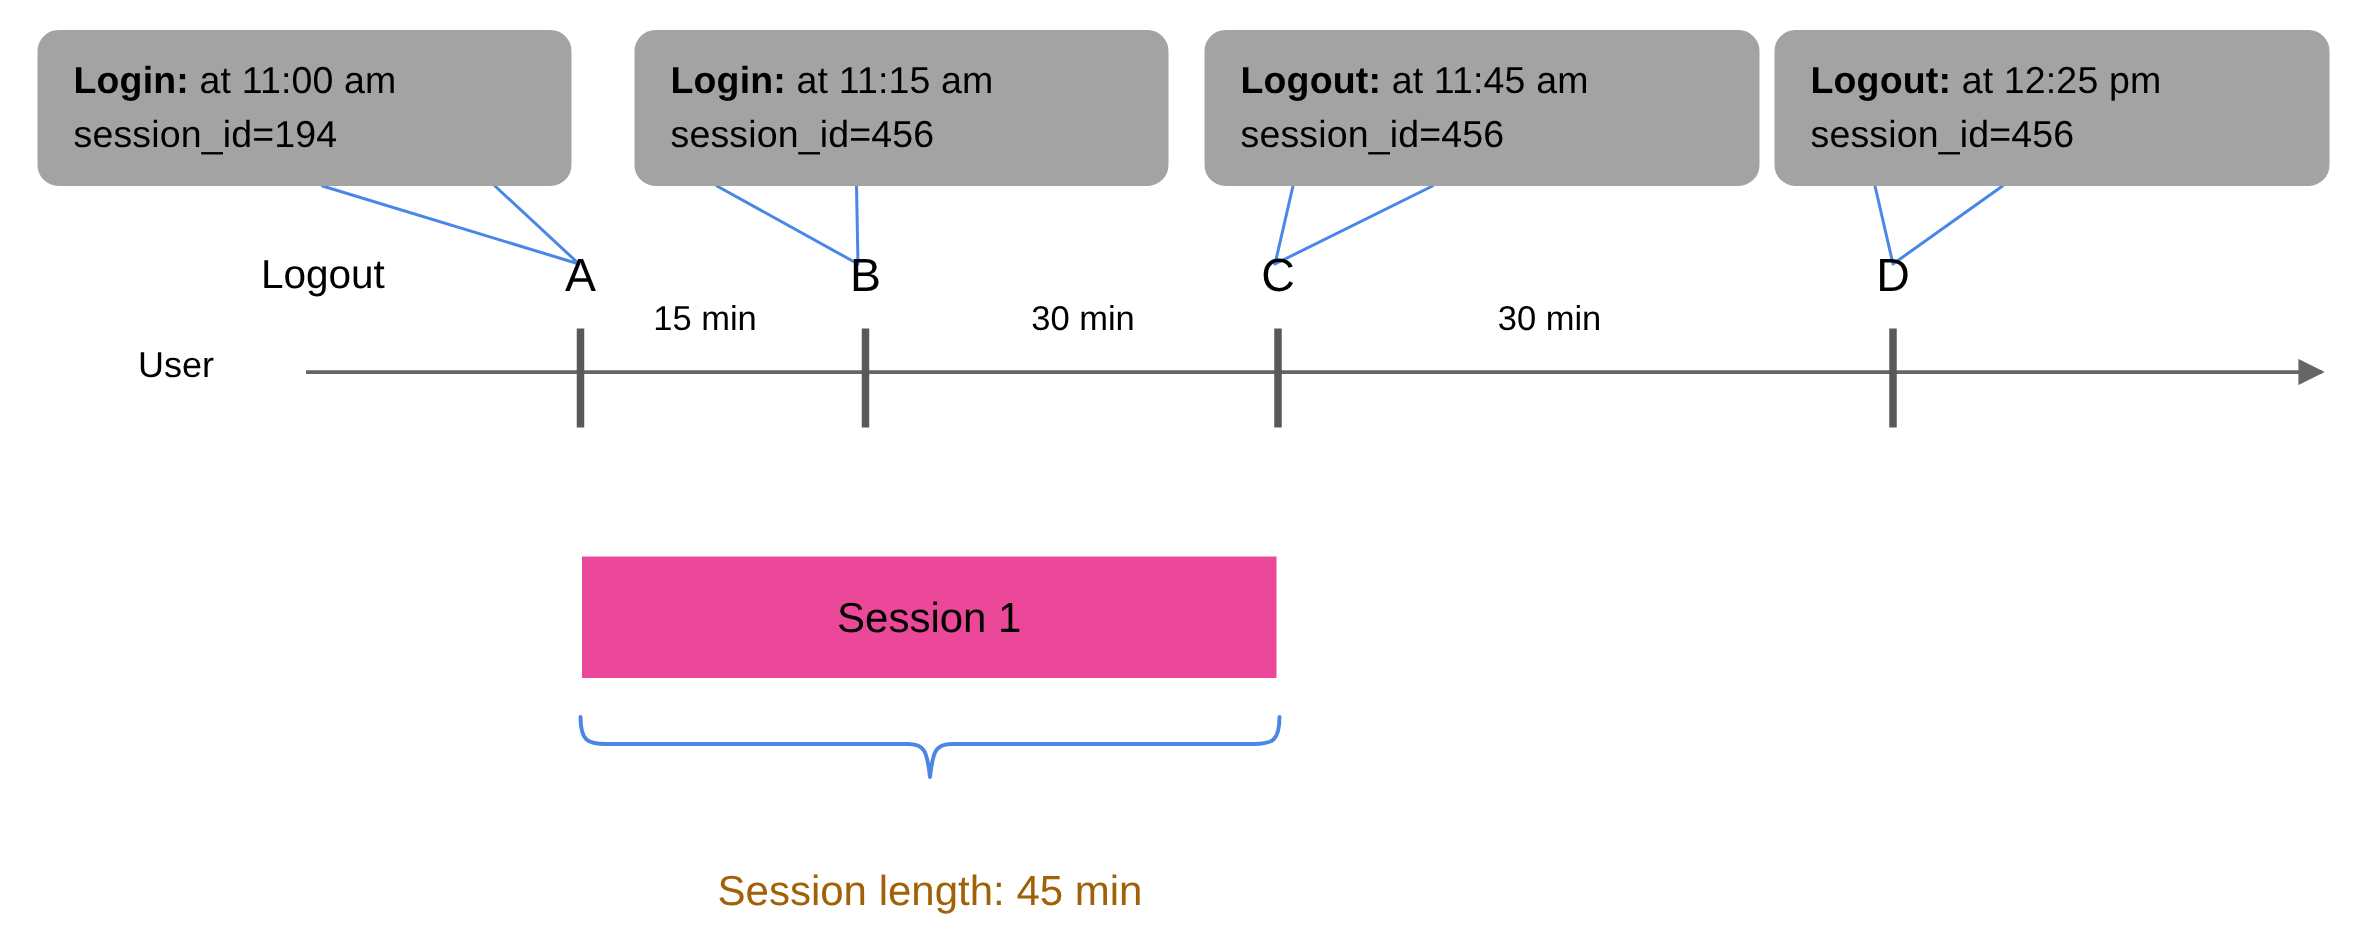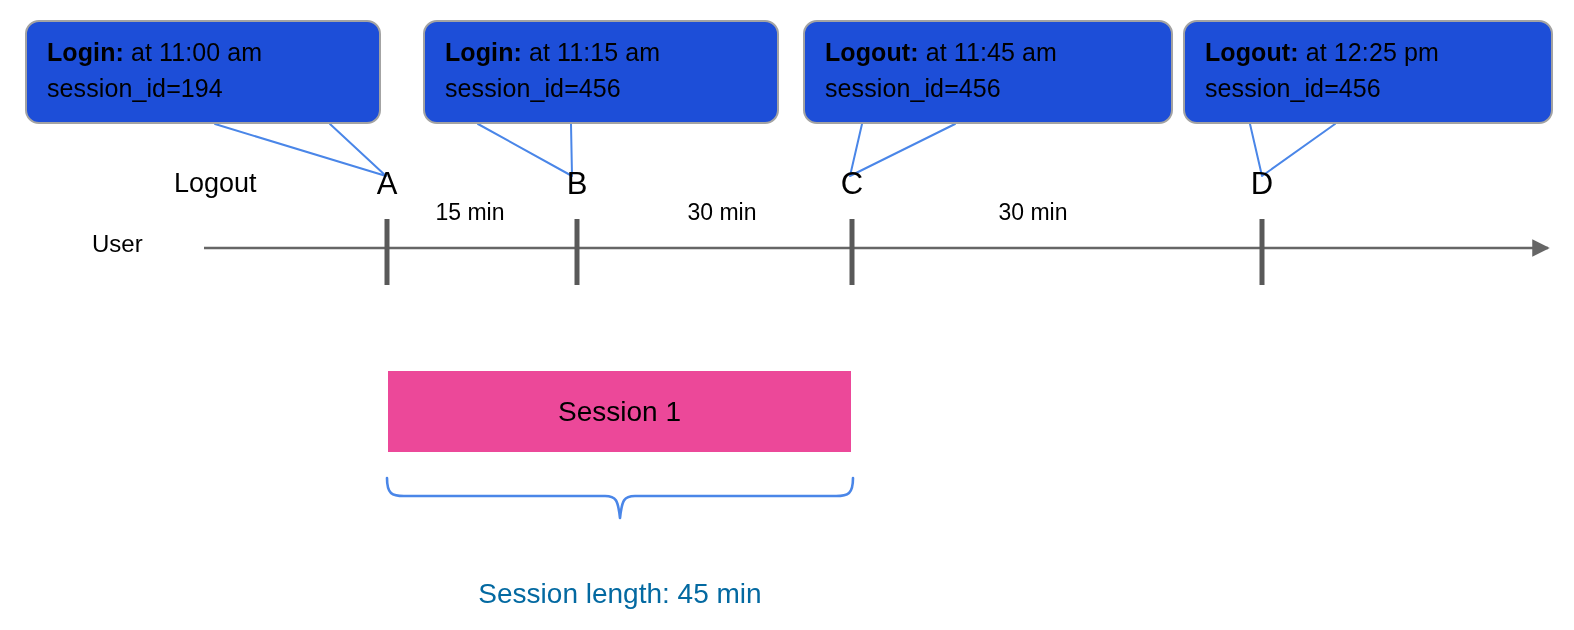--- a/index.html
+++ b/index.html
@@ -16,23 +16,23 @@
     position: relative;
     width: 1574px;
     height: 630px;
     background: #ffffff;
     overflow: hidden;
   }
   
   .callout {
     position: absolute;
     box-sizing: border-box;
-    border: 2px solid #a3a3a3;
+    border: 4px solid #a3a3a3;
     border-radius: 14px;
-    background: #1d4ed8;
+    background: #a3a3a3;
     padding: 12px 16px 10px 20px;
     z-index: 3;
   }
   .callout-line {
     font-size: 25px;
     line-height: 36px;
     white-space: nowrap;
     letter-spacing: 0.1px;
   }
   .callout-line .lbl {
@@ -92,21 +92,21 @@
   }
   .session-bar-text {
     font-size: 28px;
     color: #000;
   }
   
   .session-length {
     position: absolute;
     font-size: 28px;
     line-height: 28px;
-    color: #0369a1;
+    color: #a16207;
     transform: translateX(-50%);
     white-space: nowrap;
     z-index: 4;
   }
 </style>
 </head>
 <body>
 
 <div id="canvas">
 

